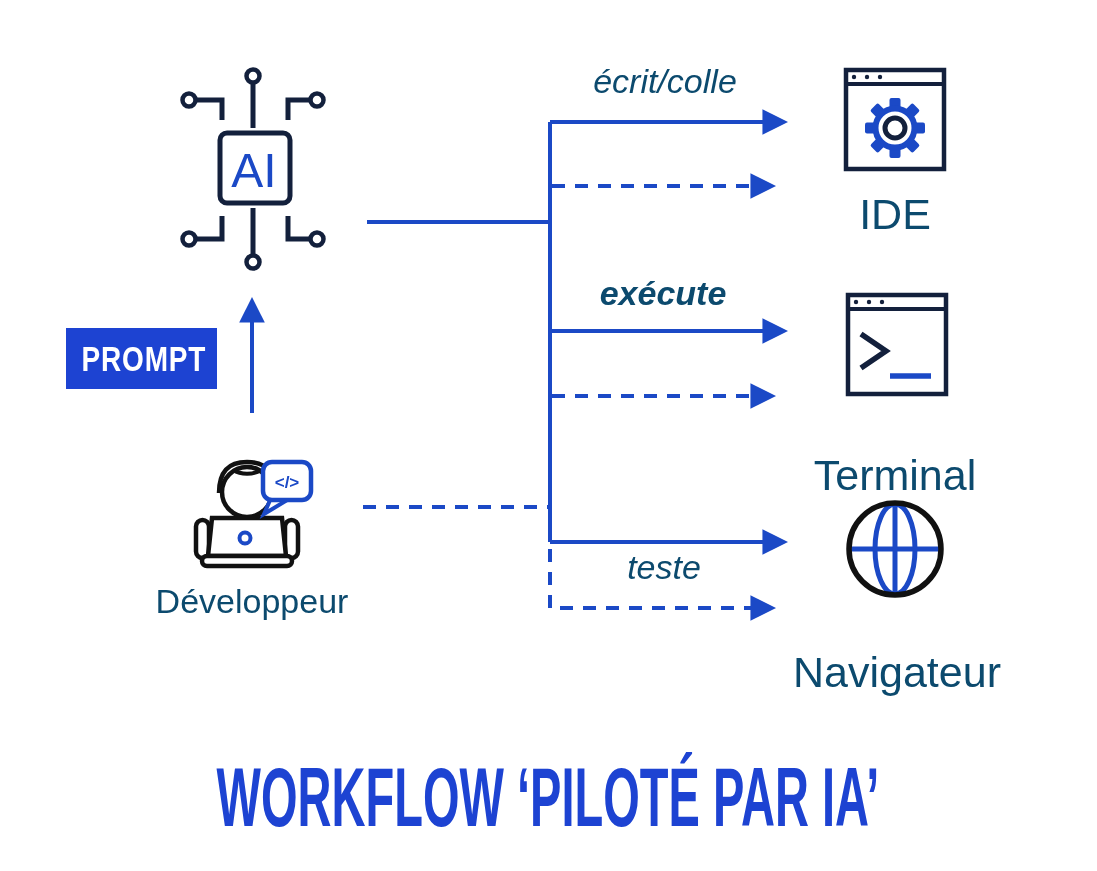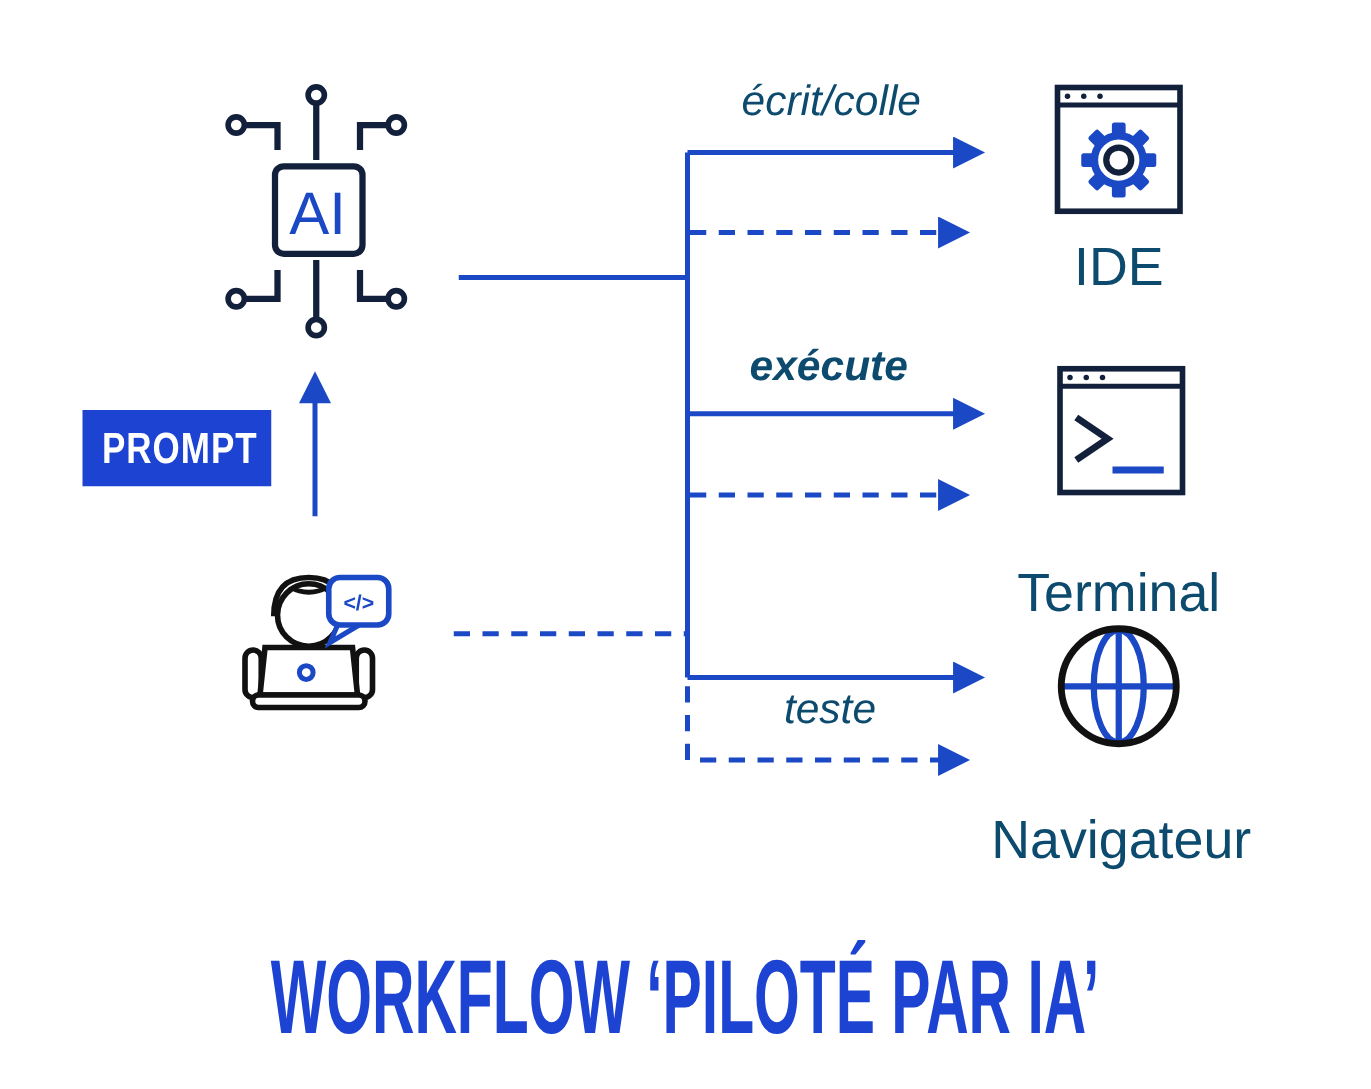--- a/index.html
+++ b/index.html
@@ -96,20 +96,21 @@
       <rect x="202" y="556" width="90" height="10" rx="5"></rect>
     </g>
     <circle cx="245" cy="538" r="5.5" stroke="#1b49c6" stroke-width="4" fill="#ffffff"></circle>
     <g>
       <path d="M271,498 L264,514 L289,499 Z" fill="#ffffff" stroke="#1b49c6" stroke-width="4"></path>
       <rect x="263" y="462" width="48" height="38" rx="9" fill="#ffffff" stroke="#1b49c6" stroke-width="4.5"></rect>
       <text x="287" y="488" text-anchor="middle" font-size="17" font-weight="bold" fill="#1b49c6">&lt;/&gt;</text>
     </g>
   </svg>
 
+  <div class="lbl dev-lbl" style="left:252px;top:582px;">Développeur</div>
 
   <div class="lbl action-lbl" style="left:665px;top:62px;">écrit/colle</div>
   <div class="lbl action-lbl" style="left:663px;top:274px;font-weight:bold;">exécute</div>
   <div class="lbl action-lbl" style="left:664px;top:507px;margin-top:41px;">teste</div>
 
   <svg class="abs" style="left:843px;top:67px;" width="104" height="105" viewBox="0 0 104 105">
     <rect x="3" y="3" width="98" height="99" fill="#ffffff" stroke="#13203c" stroke-width="4.5"></rect>
     <line x1="3" y1="17" x2="101" y2="17" stroke="#13203c" stroke-width="4"></line>
     <g fill="#13203c">
       <circle cx="11" cy="10" r="2.2"></circle>

